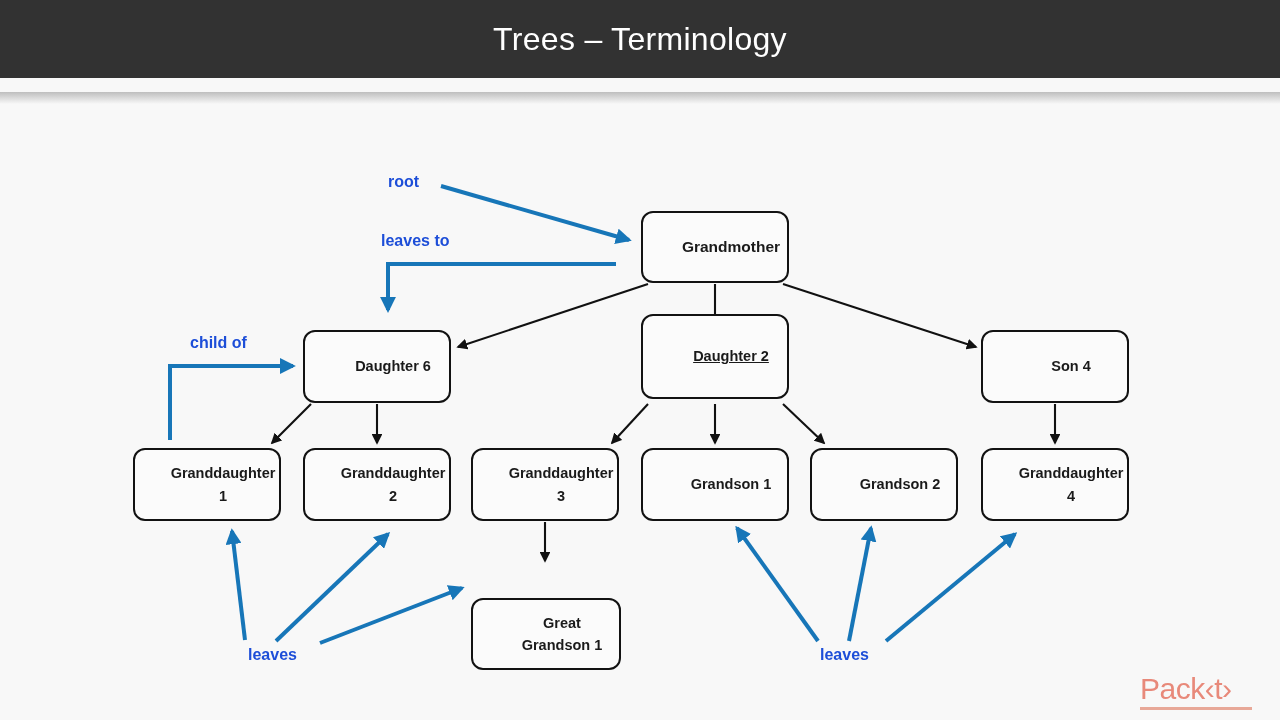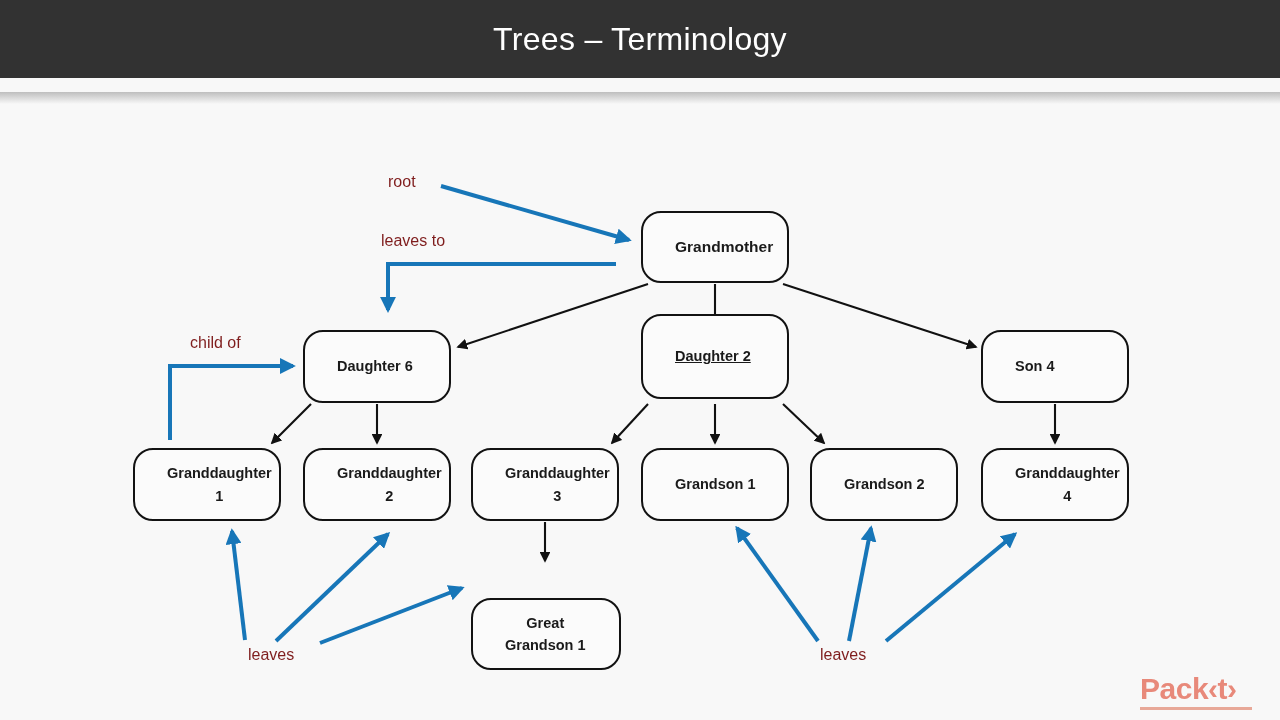--- a/index.html
+++ b/index.html
@@ -43,53 +43,54 @@
   }
   #diagram {
     position: absolute;
     left: 0; top: 0;
     width: 1280px;
     height: 720px;
   }
   .node {
     position: absolute;
     border: 2.4px solid #121212;
-    border-radius: 20px;
+    border-radius: 12px;
     background: #fbfbfb;
     display: flex;
     align-items: center;
+    justify-content: center;
     text-align: center;
     color: #1a1a1a;
     font-weight: bold;
     font-size: 14.5px;
     line-height: 1.55;
     font-family: "Liberation Sans", sans-serif;
     z-index: 3;
     padding-left: 32px;
   }
   .node.big { font-size: 15.5px; }
   .ann {
     position: absolute;
-    color: #7f1d1d;
+    color: #1d4ed8;
     font-size: 16px;
-    font-weight: 400;
+    font-weight: 700;
     font-family: "Liberation Sans", sans-serif;
     white-space: nowrap;
     z-index: 4;
   }
   #packt {
     position: absolute;
     right: 28px;
     bottom: 10px;
     z-index: 5;
   }
   #packt-text {
     color: #e8897a;
     font-size: 30px;
-    font-weight: bold;
+    font-weight: normal;
     letter-spacing: -0.5px;
     font-family: "Liberation Sans", sans-serif;
     line-height: 1;
   }
   #packt-underline {
     width: 112px;
     height: 3px;
     background: #e8a898;
     margin-top: 3px;
   }

